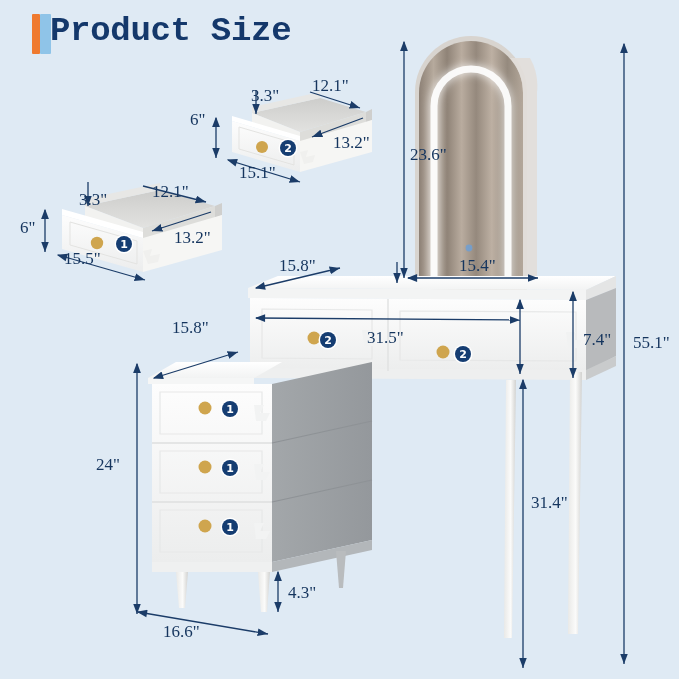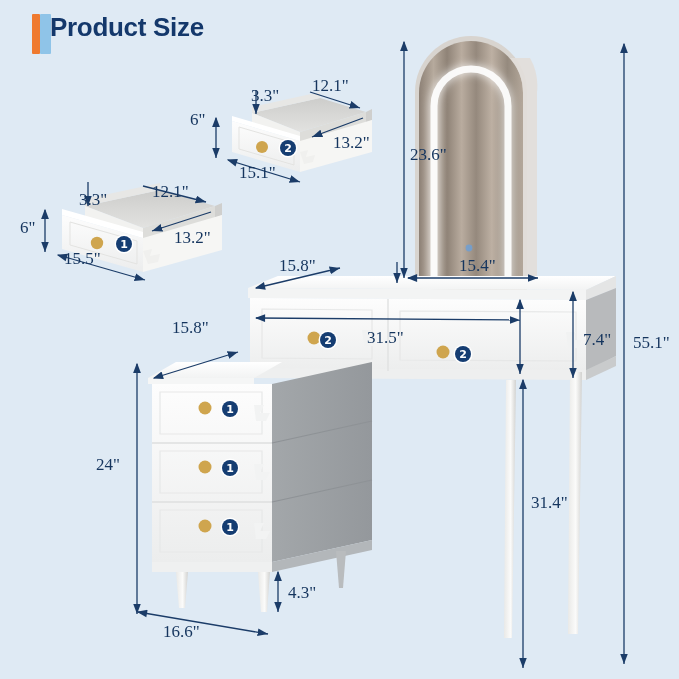--- a/index.html
+++ b/index.html
@@ -11,22 +11,22 @@
     position:relative;
   }
   #stage{position:absolute;left:0;top:0;width:679px;height:679px;}
 
   
   .title-wrap{position:absolute;left:32px;top:14px;display:flex;align-items:center;}
   .title-bar-orange{width:8px;height:40px;background:#ef7a2f;border-radius:1px;}
   .title-bar-blue{width:11px;height:40px;background:#8fc4e8;border-radius:1px;margin-left:0px;}
   .title-text{
     position:absolute;left:18px;top:-2px;
-    font-family:Liberation Sans, sans-serif;
-    font-weight:bold;font-size:26px;color:#14386b;letter-spacing:-0.3px;
+    font-family:Liberation Mono, monospace;
+    font-weight:bold;font-size:34px;color:#14386b;letter-spacing:-0.3px;
     white-space:nowrap;
   }
 
   
   .dim{
     position:absolute;
     font-family:"Liberation Serif", serif;
     font-size:17px;color:#15355e;white-space:nowrap;
   }
 

